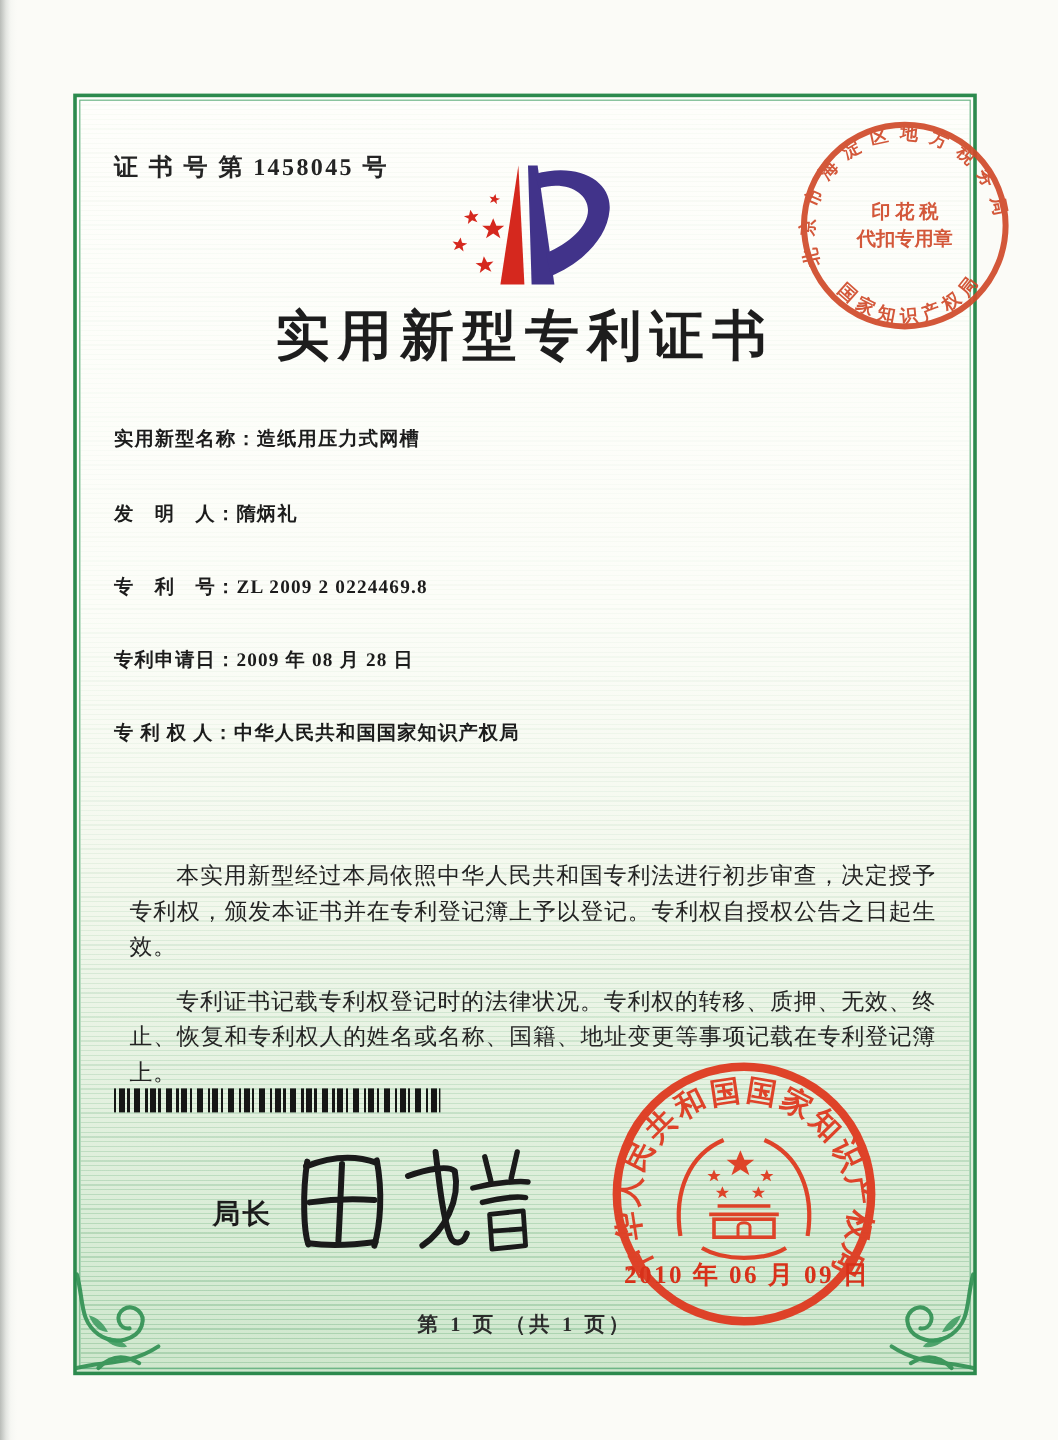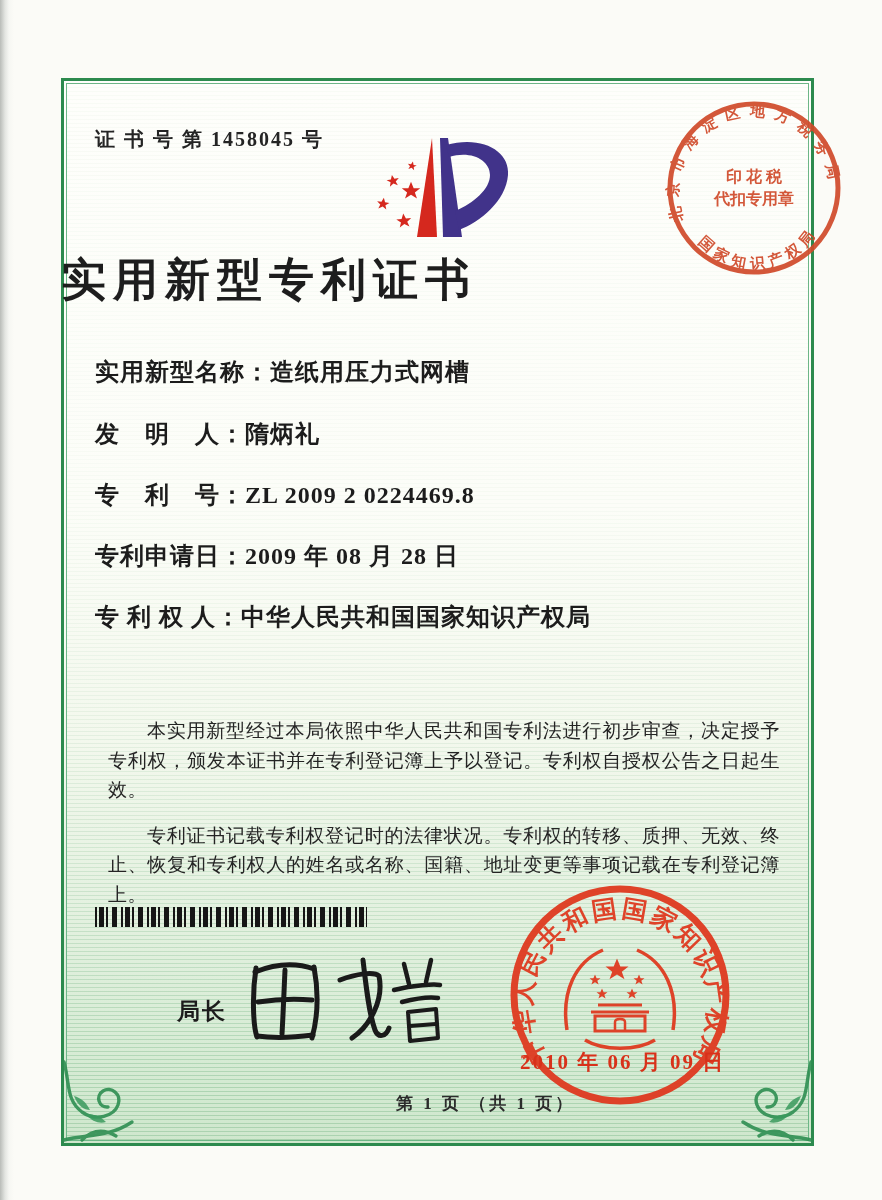--- a/index.html
+++ b/index.html
@@ -36,27 +36,27 @@
 
   
   .cert-number{
     position:absolute;left:95px;top:126px;z-index:4;
     font-size:20px;font-weight:600;color:#242424;letter-spacing:2px;white-space:nowrap;text-align:right;
   }
   .logo{position:absolute;left:330px;top:133px;width:225px;height:115px;z-index:4;}
   .tax-seal{position:absolute;left:656px;top:90px;width:196px;height:196px;z-index:5;opacity:0.92;}
   .title{
     position:absolute;left:61px;top:250px;width:753px;z-index:4;
-    font-size:45px;font-weight:bold;color:#1d1d1d;letter-spacing:7px;white-space:nowrap;
+    text-align:center;font-size:45px;font-weight:bold;color:#1d1d1d;letter-spacing:7px;white-space:nowrap;
   }
 
   
   .field{
     position:absolute;left:95px;z-index:4;
-    font-size:24px;font-weight:600;color:#1c1c1c;letter-spacing:1px;white-space:nowrap;
+    font-size:16px;font-weight:600;color:#1c1c1c;letter-spacing:1px;white-space:nowrap;
   }
   
   .paras{
     position:absolute;left:92px;top:700px;width:704px;z-index:4;
     font-size:19px;line-height:29.5px;color:#242424;text-align:justify;
   }
   .paras p{margin:16px;text-indent:2.05em;letter-spacing:0.5px;}
 
   
   .barcode{
@@ -79,21 +79,21 @@
   
   .office-seal{position:absolute;left:503px;top:878px;width:234px;height:234px;z-index:5;opacity:0.95;}
   .seal-date{
     position:absolute;left:520px;top:1048px;z-index:6;
     font-size:21px;font-weight:bold;color:#d8311a;letter-spacing:2px;white-space:nowrap;
   }
 
   
   .footer{
     position:absolute;left:61px;top:1092px;width:753px;z-index:4;
-    text-align:center;font-size:17px;font-weight:600;color:#2c2c2c;letter-spacing:3px;padding-left:48px;
+    text-align:center;font-size:17px;font-weight:600;color:#2c2c2c;letter-spacing:3px;
   }
 </style>
 </head>
 <body>
 
 <div class="scan">
 
   <div class="frame">
     <div class="frame-inner"></div>
     <div class="guilloche"></div>

